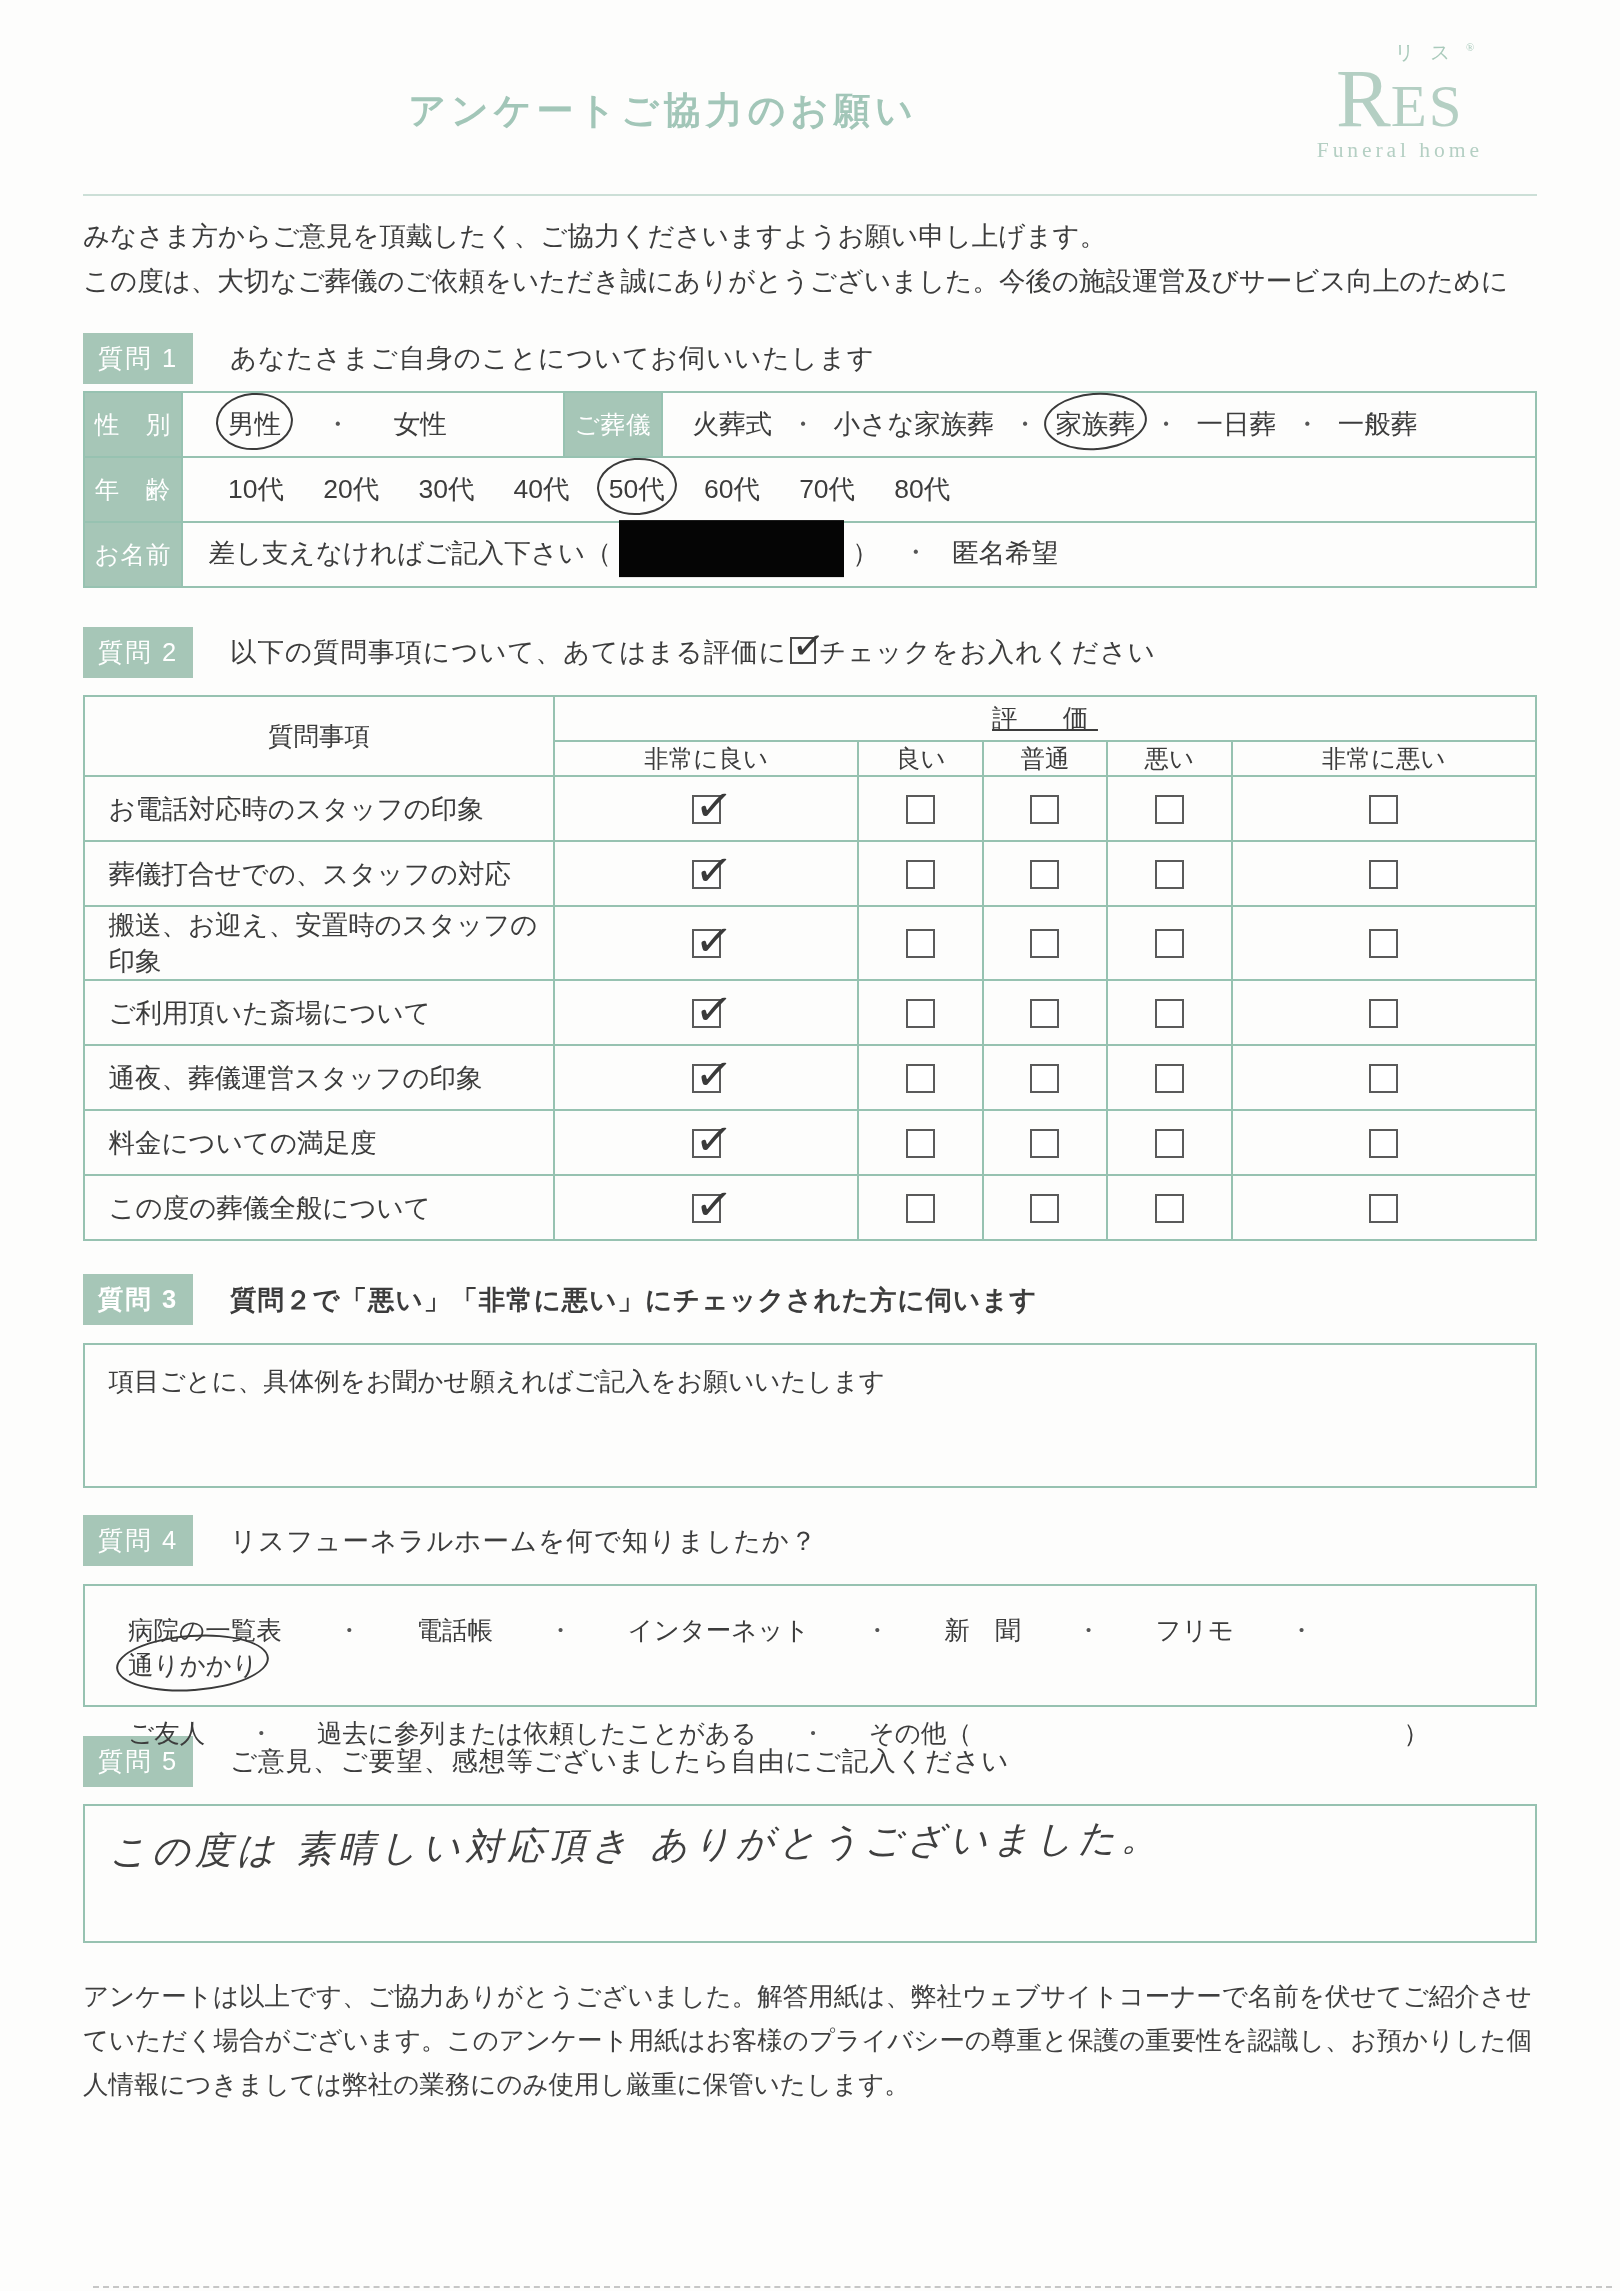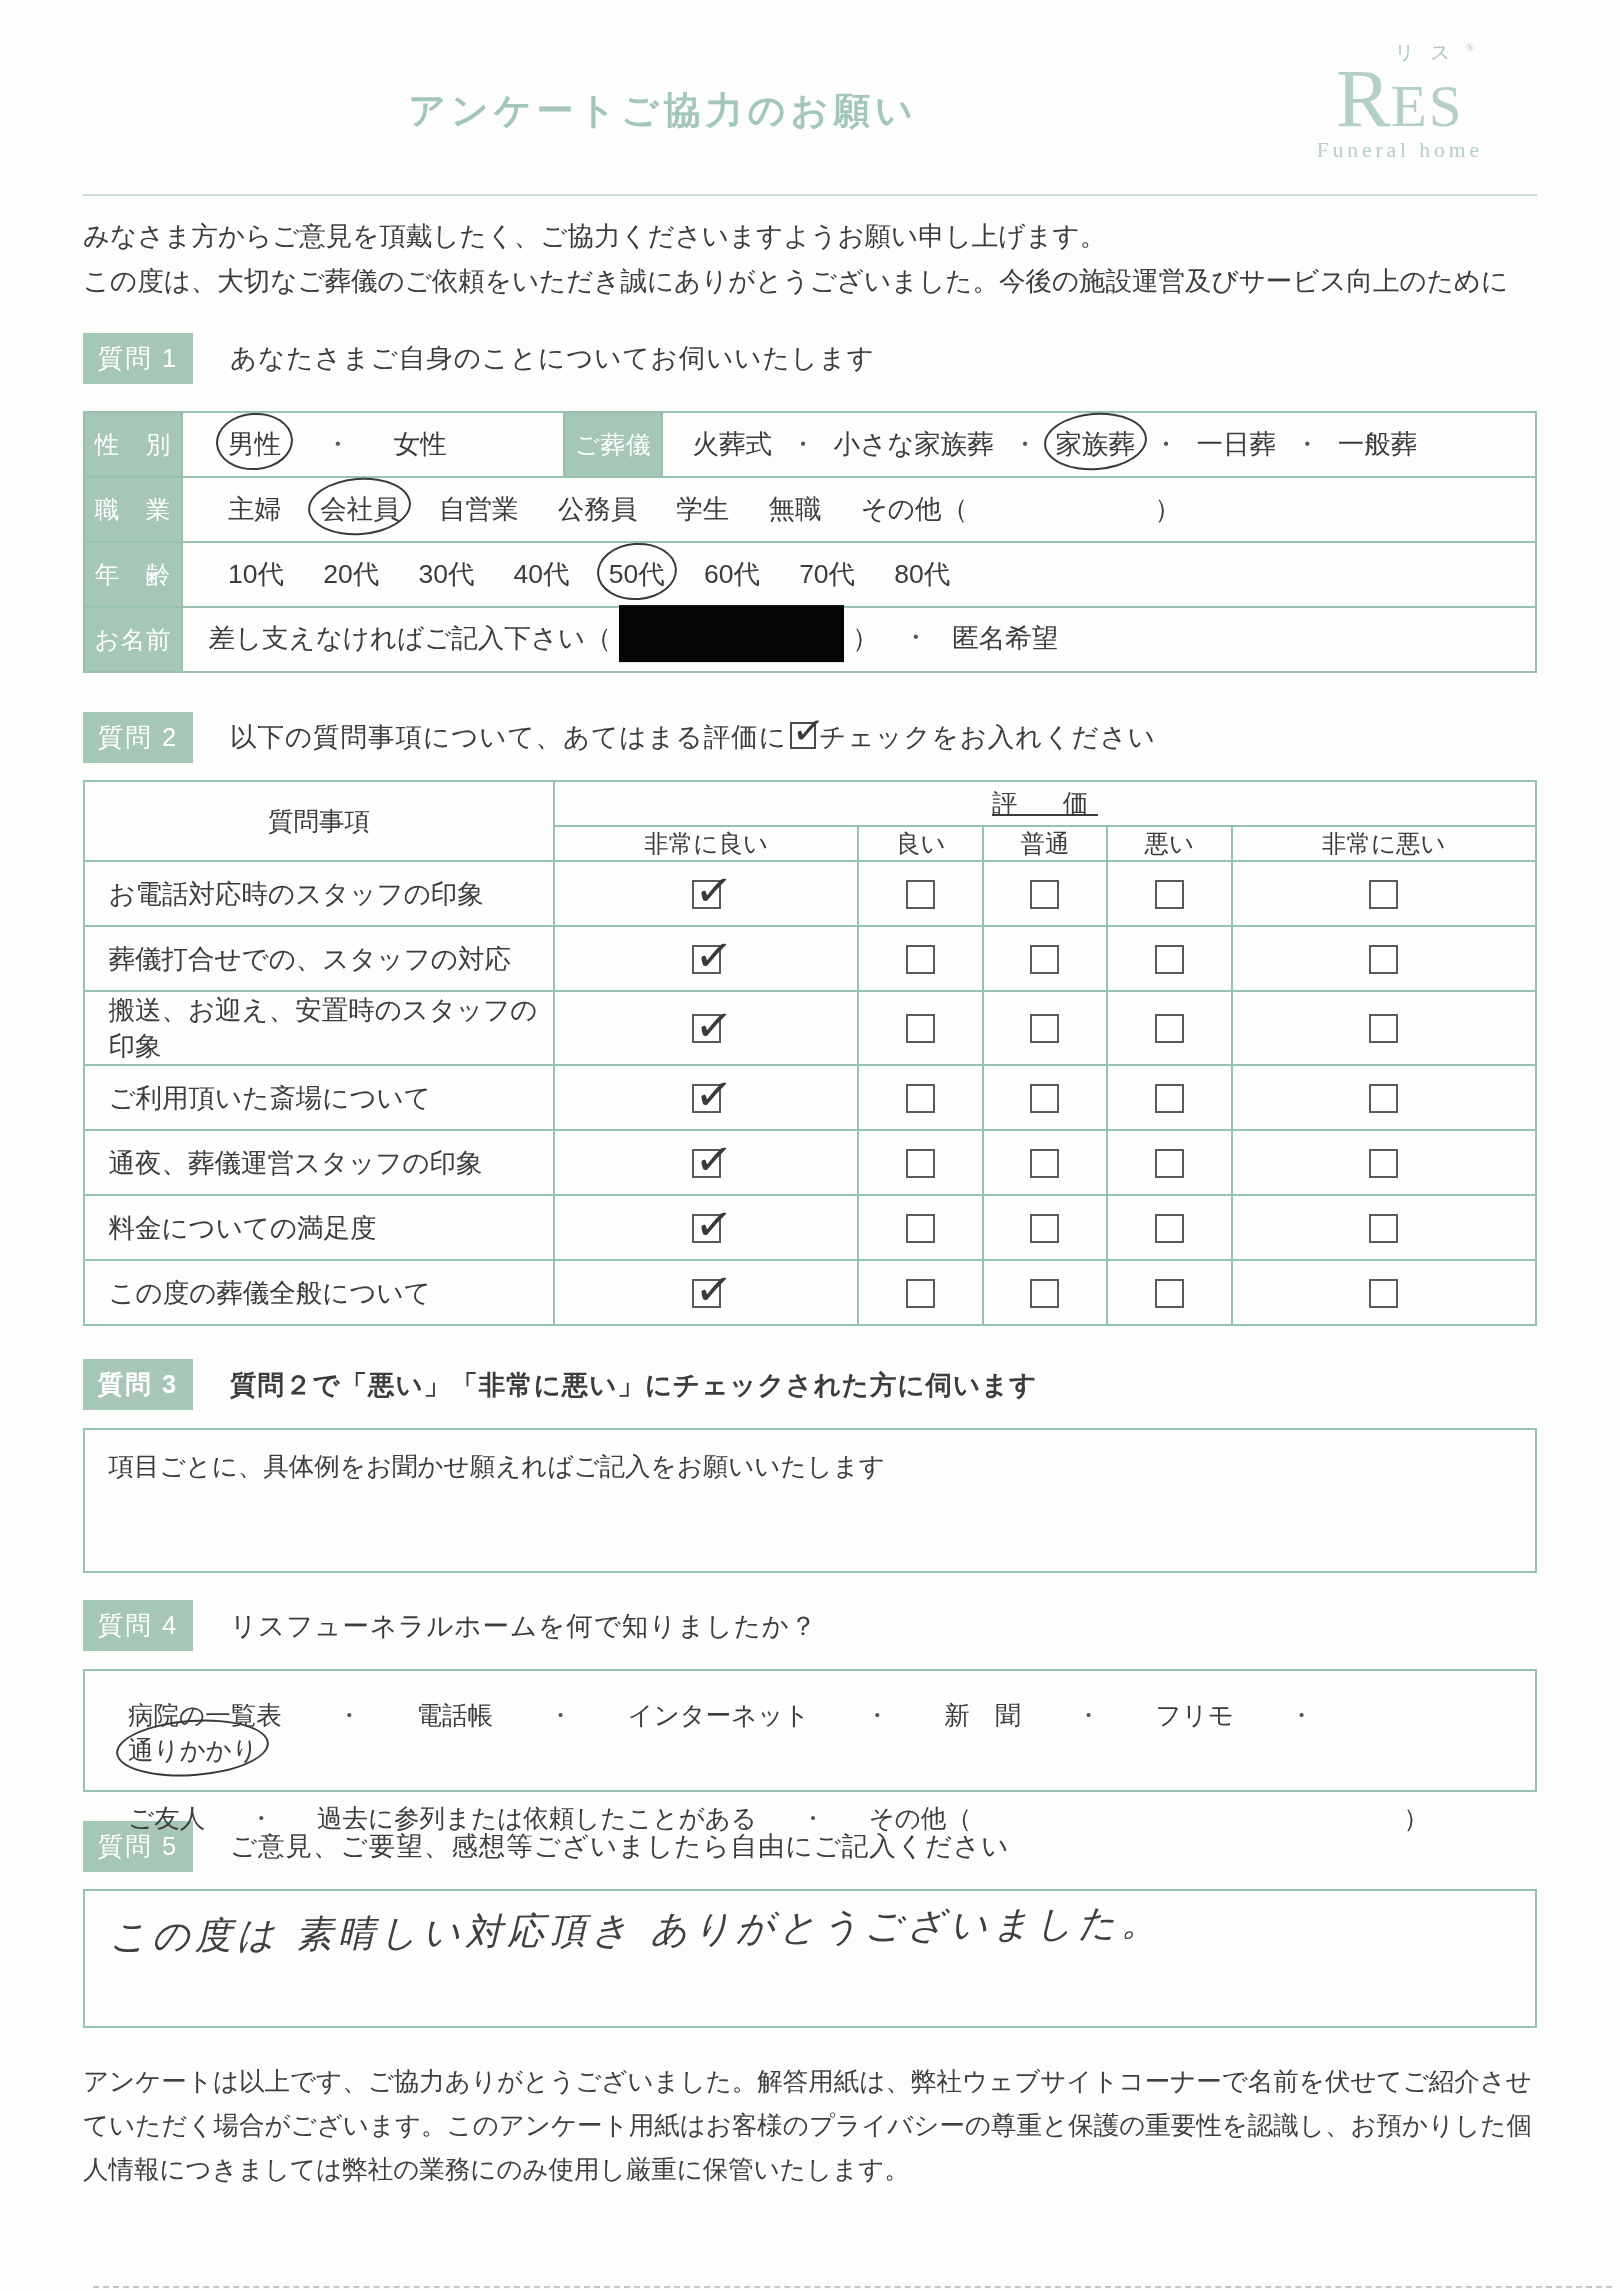--- a/index.html
+++ b/index.html
@@ -43,21 +43,21 @@
   .mt34 { margin-top:33px;font-weight:bold; } .mt28 { margin-top:27.4px; }
   .qlabel {
     flex:0 0 110px; height:51px; line-height:51px;
     background:#a6c6b7; color:#ffffff;
     text-align:center; font-size:25.5px; letter-spacing:2px;
   }
   .qheading { font-size:26.5px; margin-left:37px; letter-spacing:1px; }
 
   
   table { border-collapse:collapse; width:100%; }
-  .t1 { margin-top:27px; font-size:26.5px;border-radius:30px; }
+  .t1 { margin-top:7px; font-size:26.5px;border-radius:30px; }
   .t1 td { border:2px solid #97c2b1; height:65px; }
   .t1 .lab {
     background:#a6c6b7; color:#ffffff; width:98px;
     text-align:center; font-size:24.5px; letter-spacing:1px;
   }
   .t1 .cell { padding-left:25.5px; }
   .t1 .gender-cell { width:382px; }
 
   .opt { display:inline-block; position:relative; margin:0 19.6px; }
   .sep { margin:0 23.5px; color:#555; }
@@ -154,24 +154,20 @@
       <div class="qheading">あなたさまご自身のことについてお伺いいたします</div>
     </div>
 
     <table class="t1">
       <tbody>
           <tr>
         <td class="lab">性　別</td>
         <td class="cell gender-cell"><span class="opt circled">男性</span><span class="sep">・</span><span class="opt">女性</span></td>
         <td class="lab">ご葬儀</td>
         <td class="cell tight"><span class="opt">火葬式</span><span class="sep">・</span><span class="opt">小さな家族葬</span><span class="sep">・</span><span class="opt circled">家族葬</span><span class="sep">・</span><span class="opt">一日葬</span><span class="sep">・</span><span class="opt">一般葬</span></td>
-      </tr>
-      <tr>
-        <td class="lab">職　業</td>
-        <td class="cell" colspan="3"><span class="opt">主婦</span><span class="opt circled">会社員</span><span class="opt">自営業</span><span class="opt">公務員</span><span class="opt">学生</span><span class="opt">無職</span><span class="opt">その他（</span><span class="opt" style="margin-left: 167px;">）</span></td>
       </tr>
       <tr>
         <td class="lab">年　齢</td>
         <td class="cell" colspan="3"><span class="opt">10代</span><span class="opt">20代</span><span class="opt">30代</span><span class="opt">40代</span><span class="opt circled">50代</span><span class="opt">60代</span><span class="opt">70代</span><span class="opt">80代</span></td>
       </tr>
       <tr>
         <td class="lab">お名前</td>
         <td class="cell" colspan="3">
           <span>差し支えなければご記入下さい（</span><span class="redact"></span><span>）</span><span class="sep">・</span><span>匿名希望</span>
         </td>

